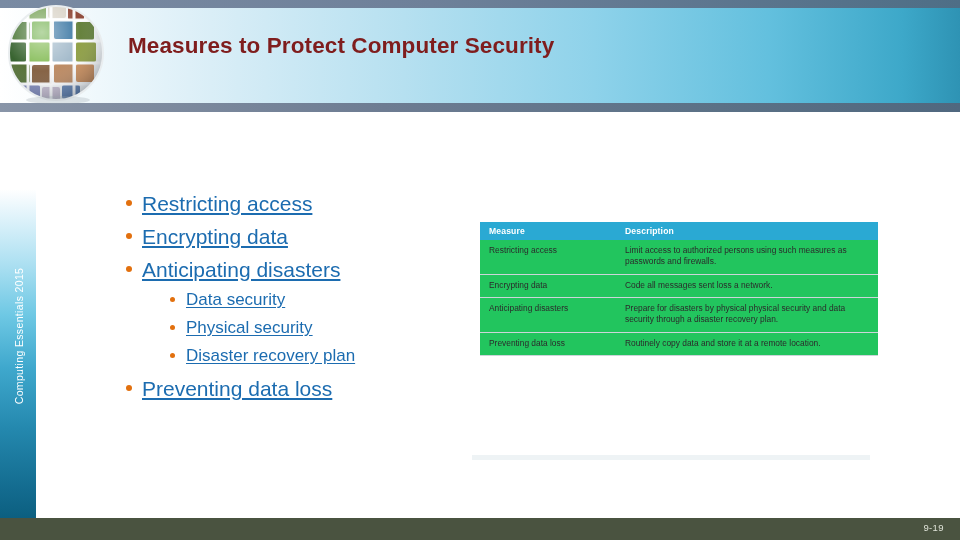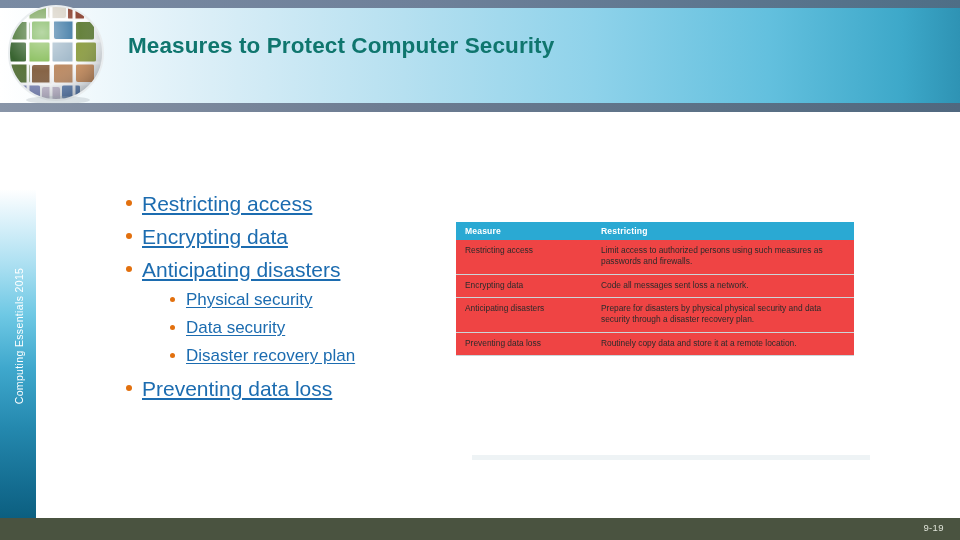--- a/index.html
+++ b/index.html
@@ -15,21 +15,21 @@
   .hdr-wrap{position:absolute;left:0;top:0;width:960px;height:112px;}
   .hdr-top-strip{position:absolute;left:0;top:0;width:960px;height:8px;
      background:linear-gradient(to right,#7a8ba3 0%,#6e8099 45%,#4e6e86 100%);}
   .hdr-band{position:absolute;left:0;top:8px;width:960px;height:95px;
      background:linear-gradient(to right,#ffffff 0%,#f3fafd 8%,#daeef7 22%,#b6e0f0 42%,#8ed2ea 62%,#63c0de 80%,#3da8c9 94%,#2e93b4 100%);}
   .hdr-bot-strip{position:absolute;left:0;top:103px;width:960px;height:9px;
      background:linear-gradient(to right,#8995a8 0%,#6d7c92 40%,#5b7186 75%,#50687f 100%);}
 
   .hdr-title{
     position:absolute;left:128px;top:33px;
-    font-size:22.5px;font-weight:bold;color:#0f766e;
+    font-size:22.5px;font-weight:bold;color:#7f1d1d;
     letter-spacing:0.1px;white-space:nowrap;
   }
 
   
   .globe{position:absolute;left:4px;top:2px;width:104px;height:102px;}
   .globe svg{display:block;}
 
   
   .leftbar{
     position:absolute;left:0px;top:112px;width:36px;height:406px;
@@ -72,22 +72,22 @@
     margin-left:28px;
   }
   ul.lvl2 > li.b2 > .dot2{
     position:absolute;left:0;top:8px;width:5px;height:5px;border-radius:50%;
     background:#e2700e;
   }
   li.b1.last{margin-top:9px;}
 
   
   .tbl{
-    position:absolute;left:456px;top:110px;width:398px;
-    border-collapse:collapse;background:#ef4444;
+    position:absolute;left:480px;top:110px;width:398px;
+    border-collapse:collapse;background:#22c55e;
     font-size:8.4px;color:#2b2b2b;
     box-shadow:0 0 0 0 transparent;
   }
   .tbl th{
     background:#2aa9d3;color:#ffffff;font-weight:bold;
     text-align:left;padding:4px 9px 4px 9px;font-size:8.6px;
     letter-spacing:0.15px;
   }
   .tbl td{
     padding:5px 9px 6px 9px;vertical-align:top;line-height:1.35;
@@ -179,43 +179,43 @@
       <li class="b1">
         <span class="dot"></span>
         <span class="lnk">Encrypting data</span>
       </li>
       <li class="b1">
         <span class="dot"></span>
         <span class="lnk">Anticipating disasters</span>
         <ul class="lvl2">
           <li class="b2">
             <span class="dot2"></span>
-            <span class="lnk">Physical security</span>
+            <span class="lnk">Data security</span>
           </li>
           <li class="b2">
             <span class="dot2"></span>
-            <span class="lnk">Data security</span>
+            <span class="lnk">Physical security</span>
           </li>
           <li class="b2">
             <span class="dot2"></span>
             <span class="lnk">Disaster recovery plan</span>
           </li>
         </ul>
       </li>
       <li class="b1 last">
         <span class="dot"></span>
         <span class="lnk">Preventing data loss</span>
       </li>
     </ul>
 
     <table class="tbl">
       <thead>
         <tr>
           <th class="c-measure">Measure</th>
-          <th>Restricting</th>
+          <th>Description</th>
         </tr>
       </thead>
       <tbody>
         <tr>
           <td class="c-measure">Restricting access</td>
           <td>Limit access to authorized persons using such measures as passwords and firewalls.</td>
         </tr>
         <tr>
           <td class="c-measure">Encrypting data</td>
           <td>Code all messages sent loss a network.</td>

